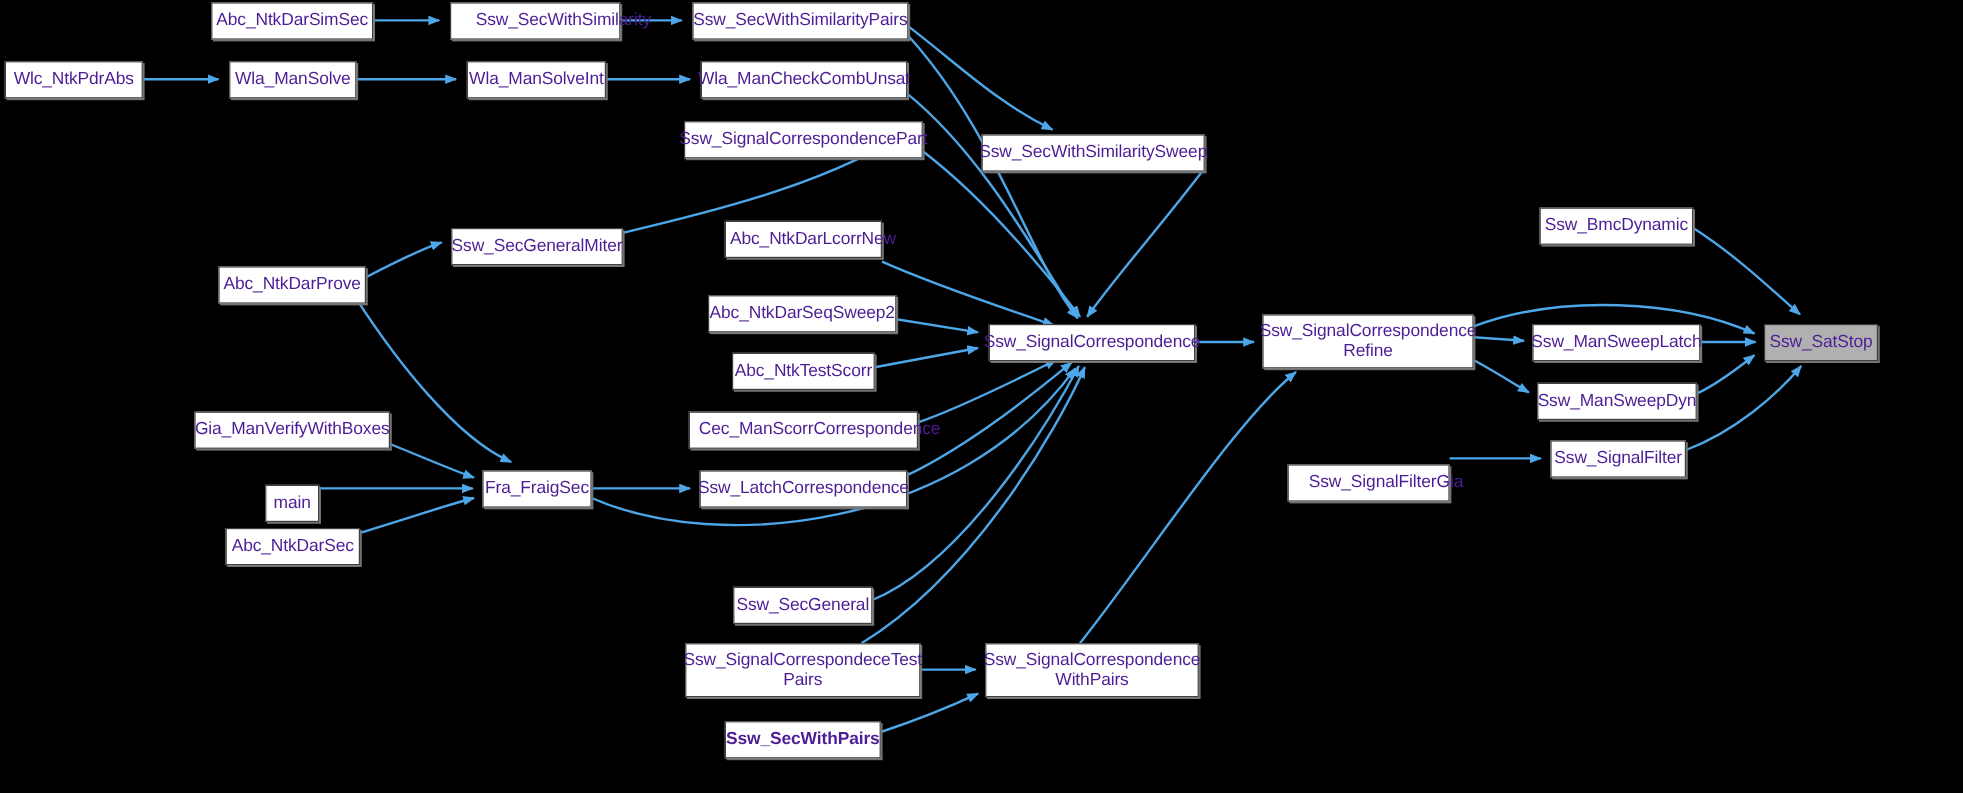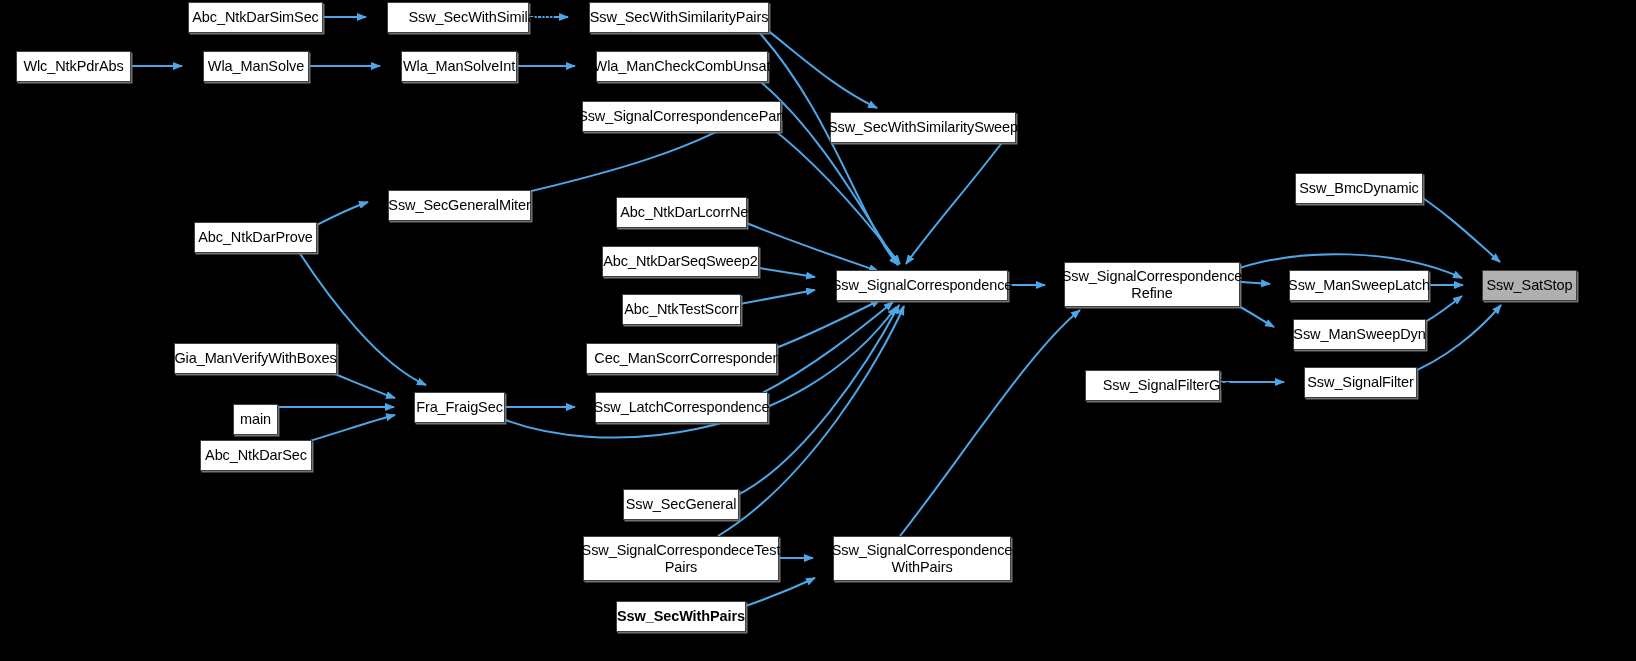--- a/index.html
+++ b/index.html
@@ -21,32 +21,31 @@
     top: 0;
     width: 1636px;
     height: 661px;
     pointer-events: none;
   }
   .node {
     position: absolute;
     box-sizing: border-box;
     background: #ffffff;
     border: 1px solid #404040;
-    color: #000000;
+    color: #4c1d95;
     font-size: 14.5px;
     line-height: 1.12;
     display: flex;
     align-items: center;
     justify-content: center;
     text-align: center;
     white-space: pre;
     box-shadow: 1.5px 1.5px 0 0 rgba(120,120,120,0.95);
     z-index: 5;
     letter-spacing: -0.1px;
-    margin-left: 12px;
   }
   .node.highlight {
     background: #b0b0b0;
   }
 </style>
 </head>
 <body>
 
 <div id="graph">
   <svg id="edge-layer" viewBox="0 0 1636 661">
@@ -100,33 +99,33 @@
       <div class="node" style="left: 375px; top: 2px; width: 142px; height: 31px; padding-left: 47px;">Ssw_SecWithSimilarity</div>
       <div class="node" style="left: 577px; top: 2px; width: 180px; height: 31px;">Ssw_SecWithSimilarityPairs</div>
       <div class="node" style="left: 4px; top: 51px; width: 115px; height: 31px;">Wlc_NtkPdrAbs</div>
       <div class="node" style="left: 191px; top: 51px; width: 106px; height: 31px;">Wla_ManSolve</div>
       <div class="node" style="left: 389px; top: 51px; width: 116px; height: 31px;">Wla_ManSolveInt</div>
       <div class="node" style="left: 584px; top: 51px; width: 172px; height: 31px;">Wla_ManCheckCombUnsat</div>
       <div class="node" style="left: 570px; top: 101px; width: 199px; height: 31px;">Ssw_SignalCorrespondencePart</div>
       <div class="node" style="left: 818px; top: 112px; width: 186px; height: 31px;">Ssw_SecWithSimilaritySweep</div>
       <div class="node" style="left: 1283px; top: 173px; width: 128px; height: 31px;">Ssw_BmcDynamic</div>
       <div class="node" style="left: 376px; top: 190px; width: 143px; height: 31px;">Ssw_SecGeneralMiter</div>
-      <div class="node" style="left: 604px; top: 197px; width: 131px; height: 31px; padding-left: 16px;">Abc_NtkDarLcorrNew</div>
+      <div class="node" style="left: 604px; top: 184px; width: 131px; height: 31px; padding-left: 16px;">Abc_NtkDarLcorrNew</div>
       <div class="node" style="left: 182px; top: 222px; width: 123px; height: 31px;">Abc_NtkDarProve</div>
       <div class="node" style="left: 590px; top: 246px; width: 157px; height: 31px;">Abc_NtkDarSeqSweep2</div>
       <div class="node" style="left: 824px; top: 270px; width: 172px; height: 31px;">Ssw_SignalCorrespondence</div>
       <div class="node" style="left: 1052px; top: 262px; width: 176px; height: 45px;">Ssw_SignalCorrespondence
 Refine</div>
       <div class="node" style="left: 1277px; top: 270px; width: 140px; height: 31px;">Ssw_ManSweepLatch</div>
       <div class="node highlight" style="left: 1470px; top: 270px; width: 95px; height: 31px;">Ssw_SatStop</div>
       <div class="node" style="left: 610px; top: 294px; width: 119px; height: 31px;">Abc_NtkTestScorr</div>
       <div class="node" style="left: 1281px; top: 319px; width: 133px; height: 31px;">Ssw_ManSweepDyn</div>
       <div class="node" style="left: 574px; top: 343px; width: 191px; height: 31px; padding-left: 27px;">Cec_ManScorrCorrespondence</div>
       <div class="node" style="left: 162px; top: 343px; width: 163px; height: 31px;">Gia_ManVerifyWithBoxes</div>
-      <div class="node" style="left: 1073px; top: 370px; width: 135px; height: 31px; padding-left: 29px;">Ssw_SignalFilterGia</div>
+      <div class="node" style="left: 1073px; top: 387px; width: 135px; height: 31px; padding-left: 29px;">Ssw_SignalFilterGia</div>
       <div class="node" style="left: 1292px; top: 367px; width: 113px; height: 31px;">Ssw_SignalFilter</div>
       <div class="node" style="left: 221px; top: 404px; width: 45px; height: 31px;">main</div>
       <div class="node" style="left: 402px; top: 392px; width: 91px; height: 31px;">Fra_FraigSec</div>
       <div class="node" style="left: 583px; top: 392px; width: 173px; height: 31px;">Ssw_LatchCorrespondence</div>
       <div class="node" style="left: 188px; top: 440px; width: 112px; height: 31px;">Abc_NtkDarSec</div>
       <div class="node" style="left: 611px; top: 489px; width: 116px; height: 31px;">Ssw_SecGeneral</div>
       <div class="node" style="left: 571px; top: 536px; width: 196px; height: 45px;">Ssw_SignalCorrespondeceTest
 Pairs</div>
       <div class="node" style="left: 821px; top: 536px; width: 178px; height: 45px;">Ssw_SignalCorrespondence
 WithPairs</div>

